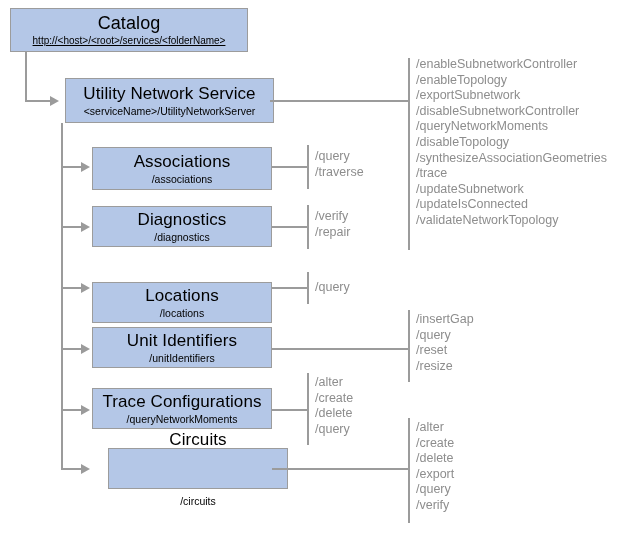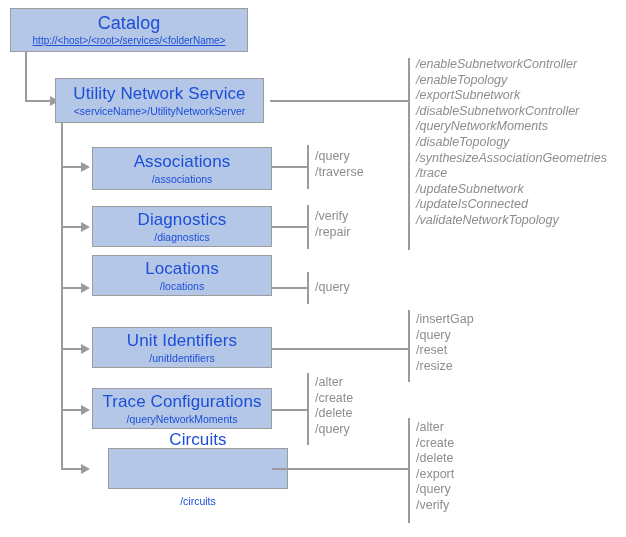--- a/index.html
+++ b/index.html
@@ -19,21 +19,21 @@
   }
   .node {
     position: absolute;
     box-sizing: border-box;
     background: #b4c7e7;
     border: 1.5px solid #9c9c9c;
     display: flex;
     flex-direction: column;
     align-items: center;
     justify-content: center;
-    color: #1d4ed8;
+    color: #000000;
   }
   .node .title {
     font-size: 17px;
     line-height: 20px;
     font-weight: normal;
     letter-spacing: 0.1px;
     white-space: nowrap;
   }
   .node .sub {
     font-size: 10.5px;
@@ -82,28 +82,28 @@
 
   <div class="node root" style="left:10px; top:8px; width:238px; height:44px;">
     <div class="title">Catalog</div>
     <div class="sub">http://&lt;host&gt;/&lt;root&gt;/services/&lt;folderName&gt;</div>
   </div>
 
   <div class="connector conn-v" style="left:25px; top:52px; height:50px;"></div>
   <div class="connector conn-h" style="left:25px; top:100px; width:28px;"></div>
   <div class="arrow" style="left:50px; top:96px;"></div>
 
-  <div class="node" style="left:55px; top:78px; width:209px; height:45px;">
+  <div class="node" style="left:65px; top:78px; width:209px; height:45px;">
     <div class="title">Utility Network Service</div>
     <div class="sub">&lt;serviceName&gt;/UtilityNetworkServer</div>
   </div>
 
   <div class="connector conn-h" style="left:270px; top:100px; width:139px;"></div>
   <div class="bracket" style="left:408px; top:58px; height:192px;"></div>
-  <div class="oplist" style="left:416px; top:57px;font-style:italic;">
+  <div class="oplist" style="left:416px; top:57px;">
     <div>/enableSubnetworkController</div>
     <div>/enableTopology</div>
     <div>/exportSubnetwork</div>
     <div>/disableSubnetworkController</div>
     <div>/queryNetworkMoments</div>
     <div>/disableTopology</div>
     <div>/synthesizeAssociationGeometries</div>
     <div>/trace</div>
     <div>/updateSubnetwork</div>
     <div>/updateIsConnected</div>
@@ -133,21 +133,21 @@
   </div>
   <div class="connector conn-h" style="left:272px; top:226px; width:36px;"></div>
   <div class="bracket" style="left:307px; top:205px; height:44px;"></div>
   <div class="oplist" style="left:315px; top:209px;">
     <div>/verify</div>
     <div>/repair</div>
   </div>
 
   <div class="connector conn-h" style="left:61px; top:287px; width:22px;"></div>
   <div class="arrow" style="left:81px; top:283px;"></div>
-  <div class="node" style="left:92px; top:255px; width:180px; height:41px;">
+  <div class="node" style="left:92px; top:282px; width:180px; height:41px;">
     <div class="title">Locations</div>
     <div class="sub">/locations</div>
   </div>
   <div class="connector conn-h" style="left:272px; top:287px; width:36px;"></div>
   <div class="bracket" style="left:307px; top:272px; height:32px;"></div>
   <div class="oplist" style="left:315px; top:280px;">
     <div>/query</div>
   </div>
 
   <div class="connector conn-h" style="left:61px; top:348px; width:22px;"></div>

